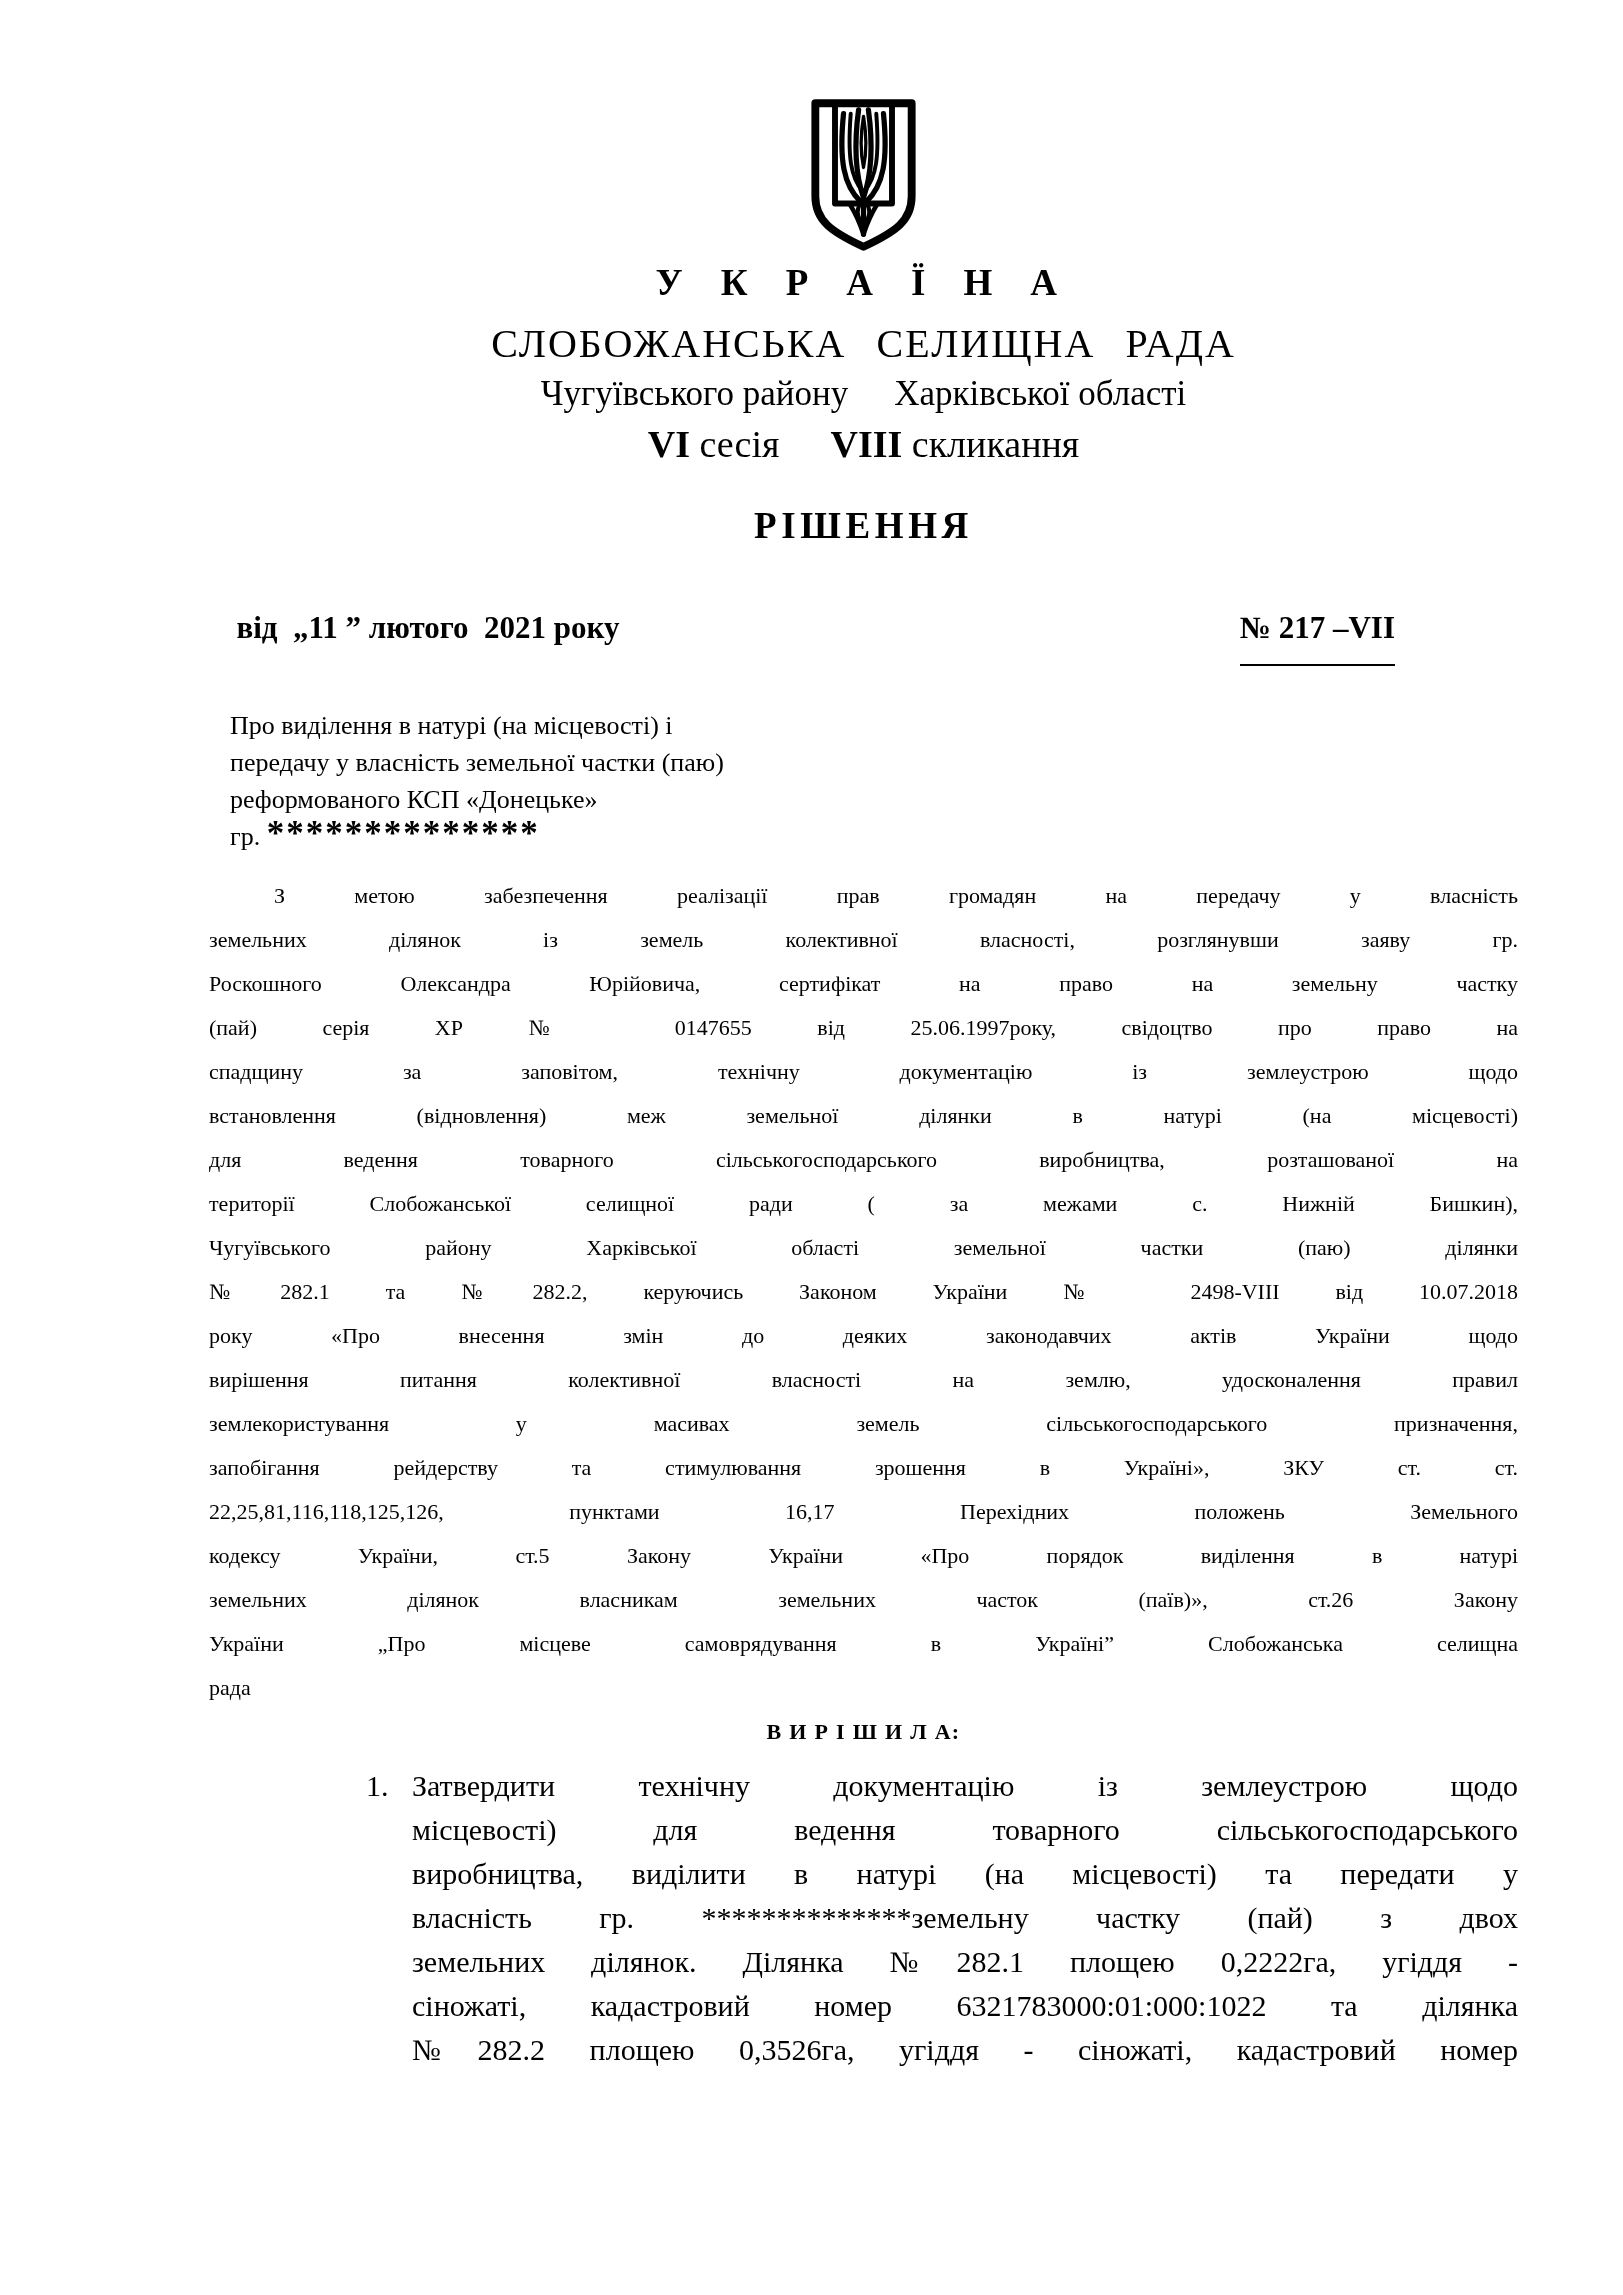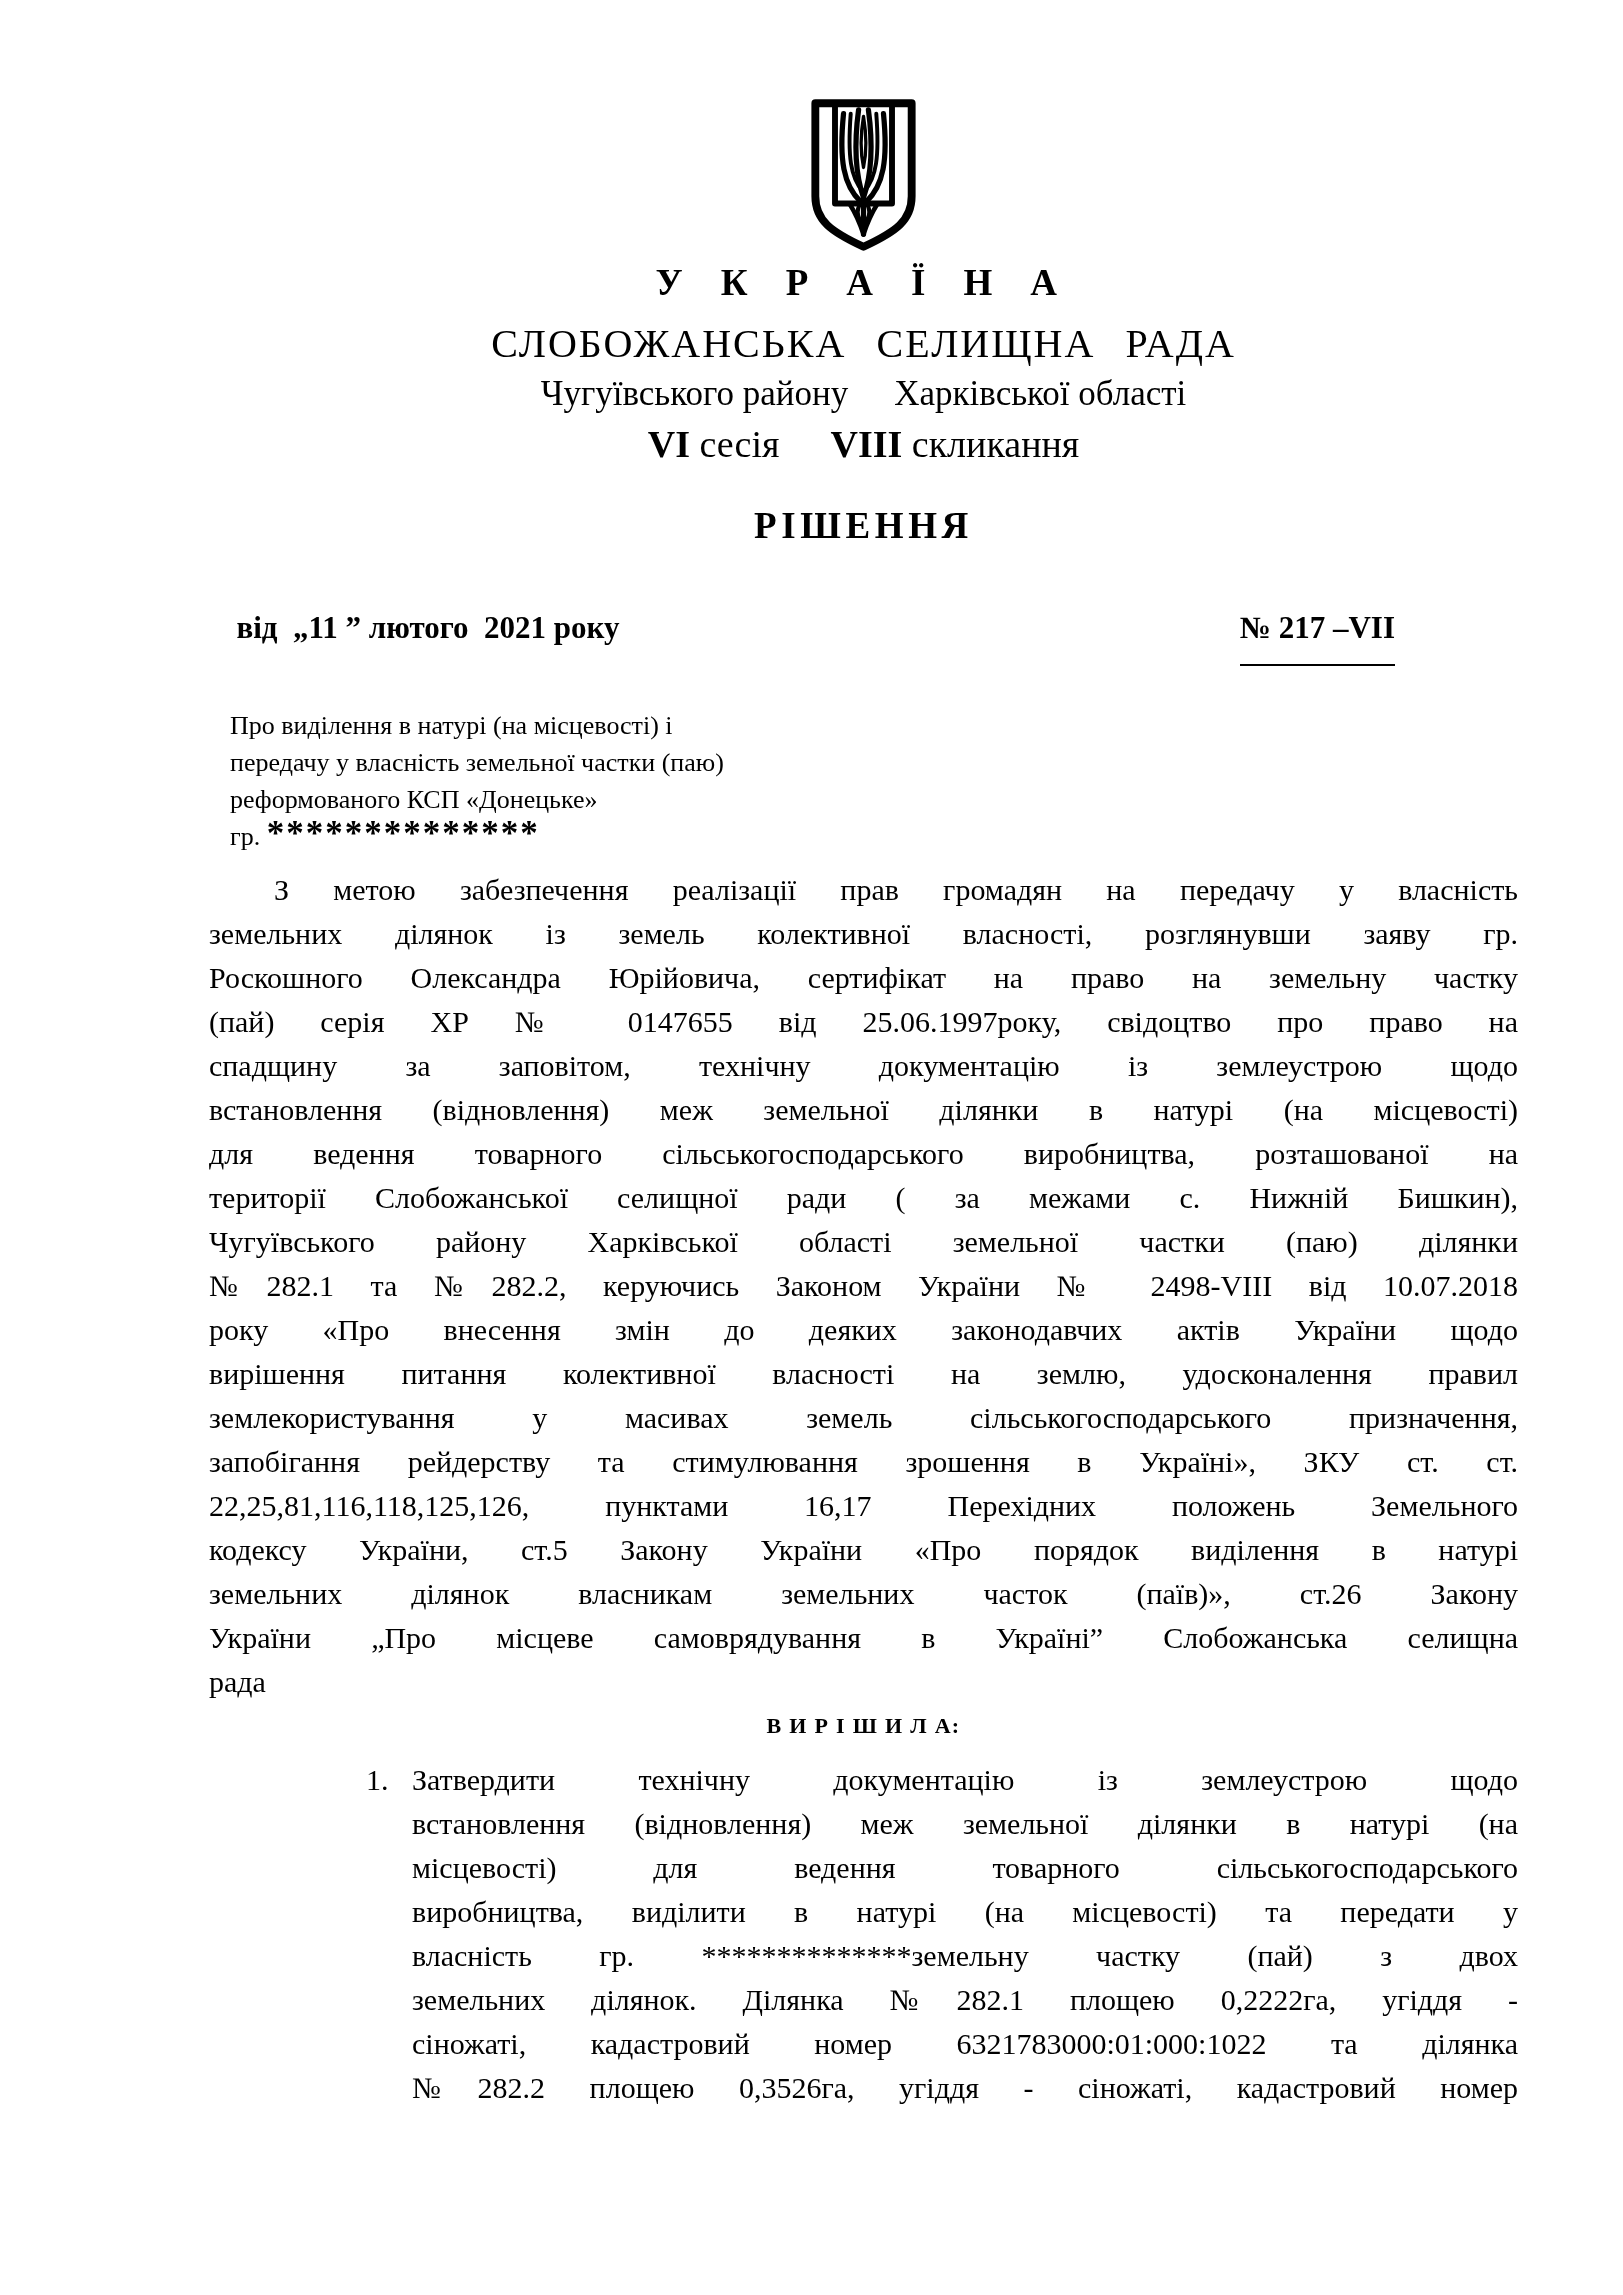--- a/index.html
+++ b/index.html
@@ -88,22 +88,22 @@
     line-height: 37px;
   }
   .subject .stars {
     font-size: 35px;
     font-weight: bold;
     letter-spacing: 2px;
     line-height: 0;
   }
 
   .body-block {
-    margin-top: 13px;
-    font-size: 30px;
+    margin-top: 19px;
+    font-size: 22px;
     line-height: 44px;
   }
   .body-block .line {
     text-align: justify;
     text-align-last: justify;
   }
   .body-block .line:first-child { text-indent: 65px; }
   .body-block .line:last-child { text-align-last: left; }
 
   .resolved {
@@ -212,21 +212,20 @@
         <div class="line">України „Про місцеве самоврядування в Україні”   Слобожанська селищна</div>
         <div class="line">рада</div>
       </div>
 
     <div class="resolved">В И Р І Ш И Л А:</div>
 
     <div class="list-item">
       <span class="item-num">1.</span>
       <div class="item-lines">
           <div class="line">Затвердити технічну документацію із землеустрою щодо</div>
-          <div class="line">встановлення (відновлення) меж земельної ділянки в натурі (на</div>
           <div class="line">місцевості) для ведення товарного сільськогосподарського</div>
           <div class="line">виробництва, виділити в натурі (на місцевості) та передати у</div>
           <div class="line">власність гр. **************земельну частку (пай) з двох</div>
           <div class="line">земельних ділянок. Ділянка №282.1 площею 0,2222га, угіддя -</div>
           <div class="line">сіножаті, кадастровий номер 6321783000:01:000:1022 та ділянка</div>
           <div class="line">№282.2 площею 0,3526га, угіддя - сіножаті, кадастровий номер</div>
         </div>
     </div>
 
   </div>

